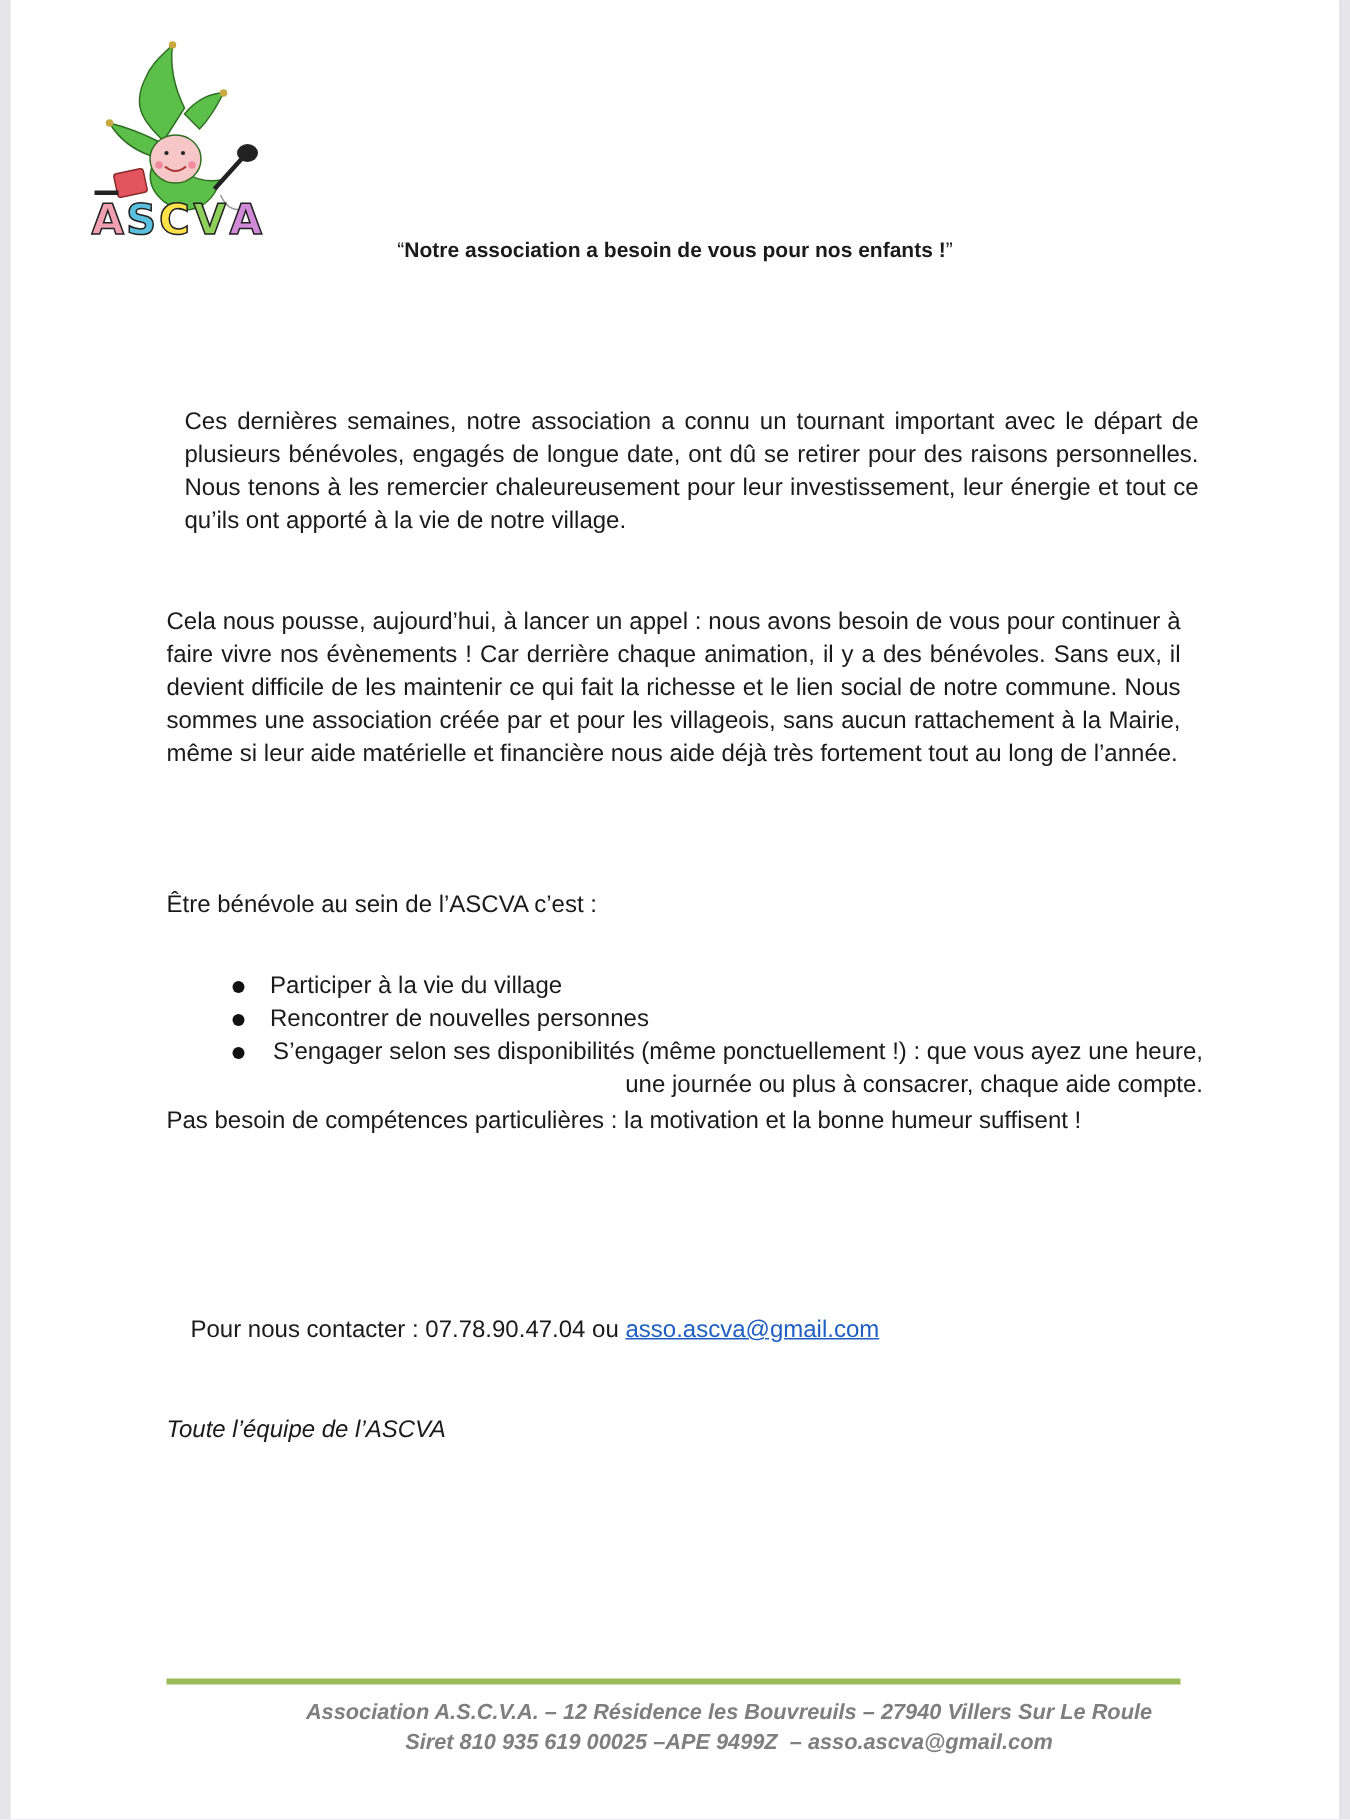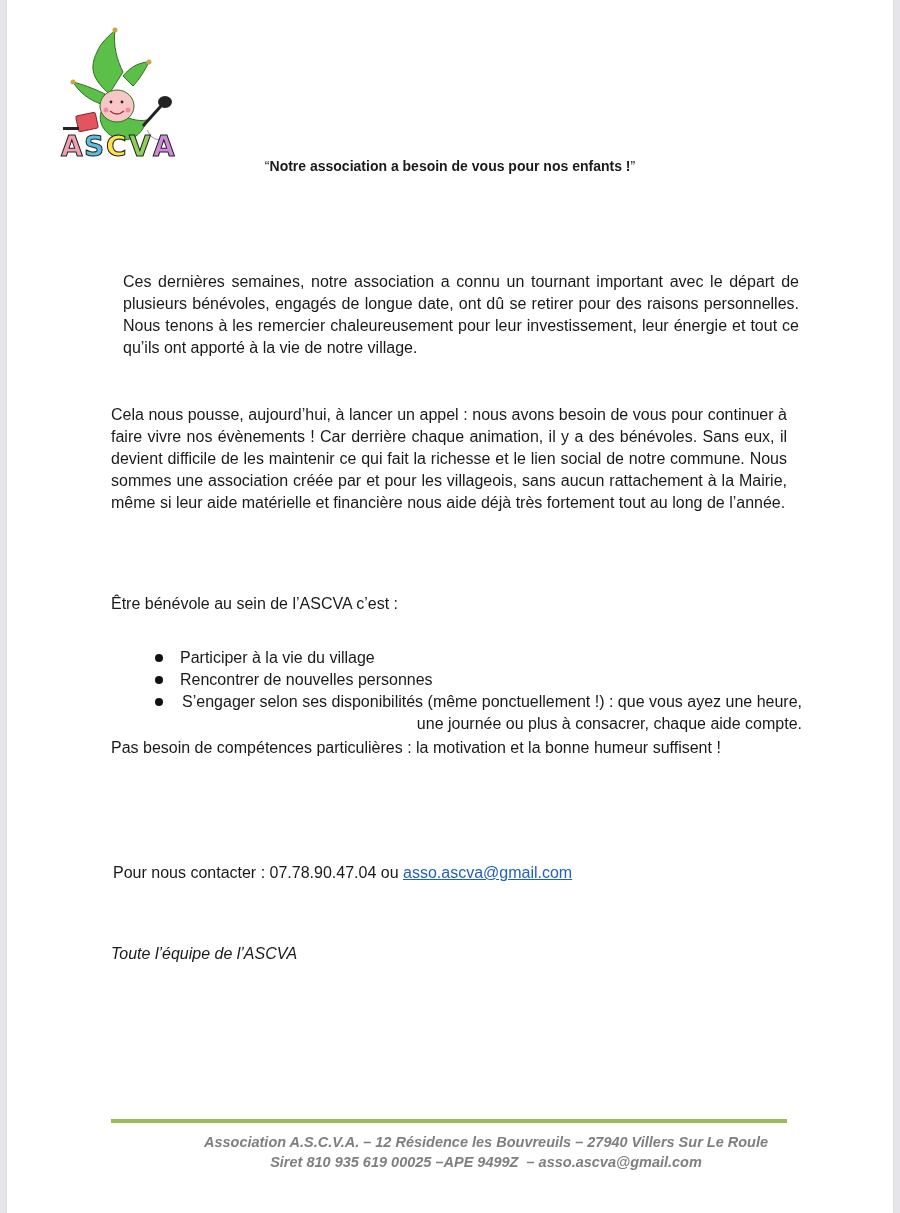--- a/index.html
+++ b/index.html
@@ -161,21 +161,21 @@
 
   <ul class="bullets">
     <li>Participer à la vie du village</li>
     <li>Rencontrer de nouvelles personnes</li>
     <li style="text-align:right">S’engager selon ses disponibilités (même ponctuellement !) : que vous ayez une heure, une journée ou plus à consacrer, chaque aide compte.</li>
   </ul>
 
   <p class="body-text p3" style="margin:0">Pas besoin de compétences particulières : la motivation et la bonne humeur suffisent !</p>
 
 
-  <p class="body-text contact" style="margin:2px"><span>Pour nous contacter : 07.78.90.47.04 ou </span><a href="mailto:asso.ascva@gmail.com">asso.ascva@gmail.com</a></p>
+  <p class="body-text contact" style="margin:16px"><span>Pour nous contacter : 07.78.90.47.04 ou </span><a href="mailto:asso.ascva@gmail.com">asso.ascva@gmail.com</a></p>
 
   <p class="body-text sign" style="margin:0">Toute l’équipe de l’ASCVA</p>
 
   <div class="footer-rule"></div>
 
   <div class="footer">
     <div>Association A.S.C.V.A. – 12 Résidence les Bouvreuils – 27940 Villers Sur Le Roule</div>
     <div style="white-space:pre">Siret 810 935 619 00025 –APE 9499Z  – asso.ascva@gmail.com</div>
   </div>
 

